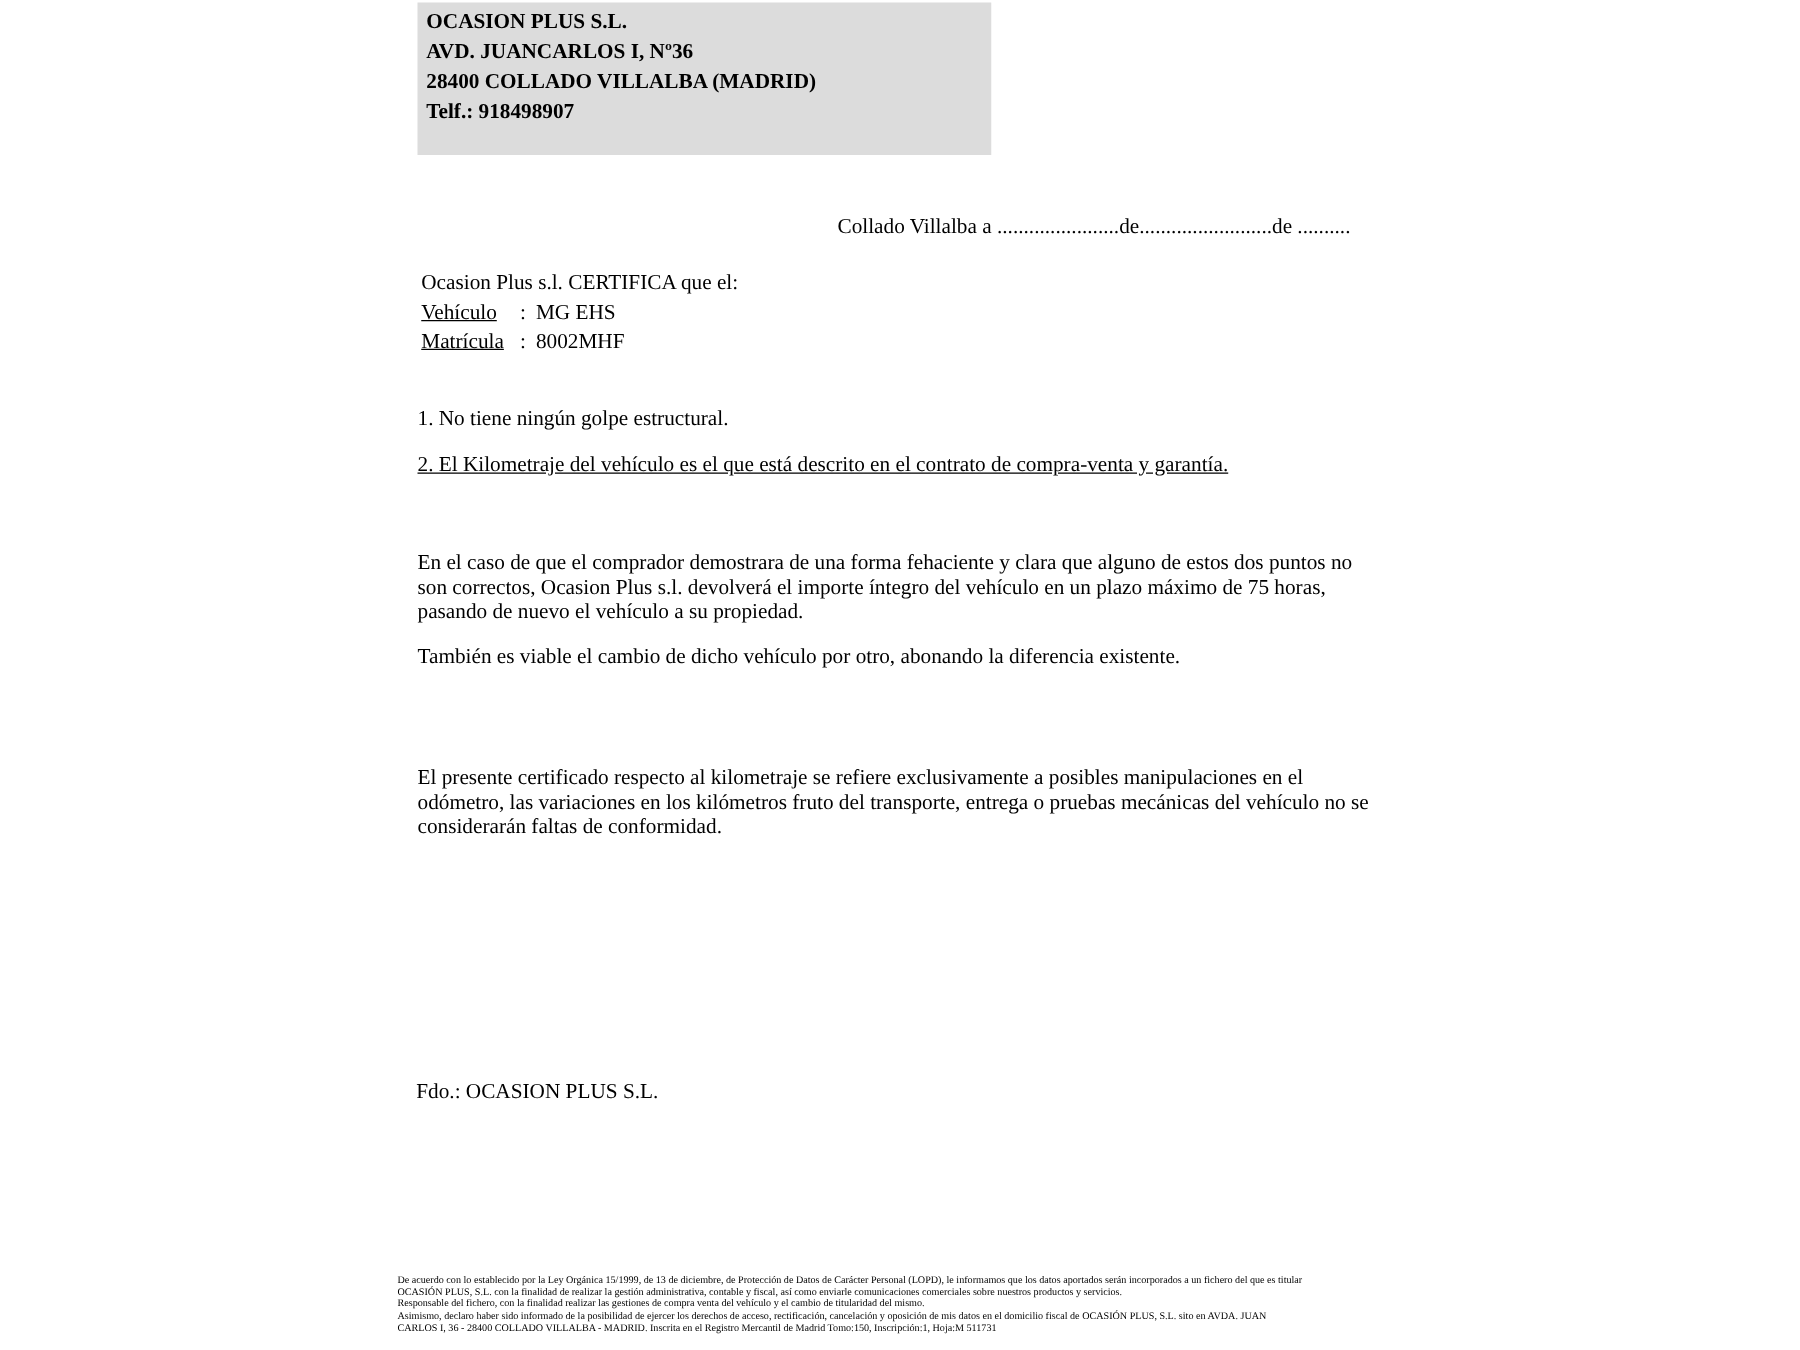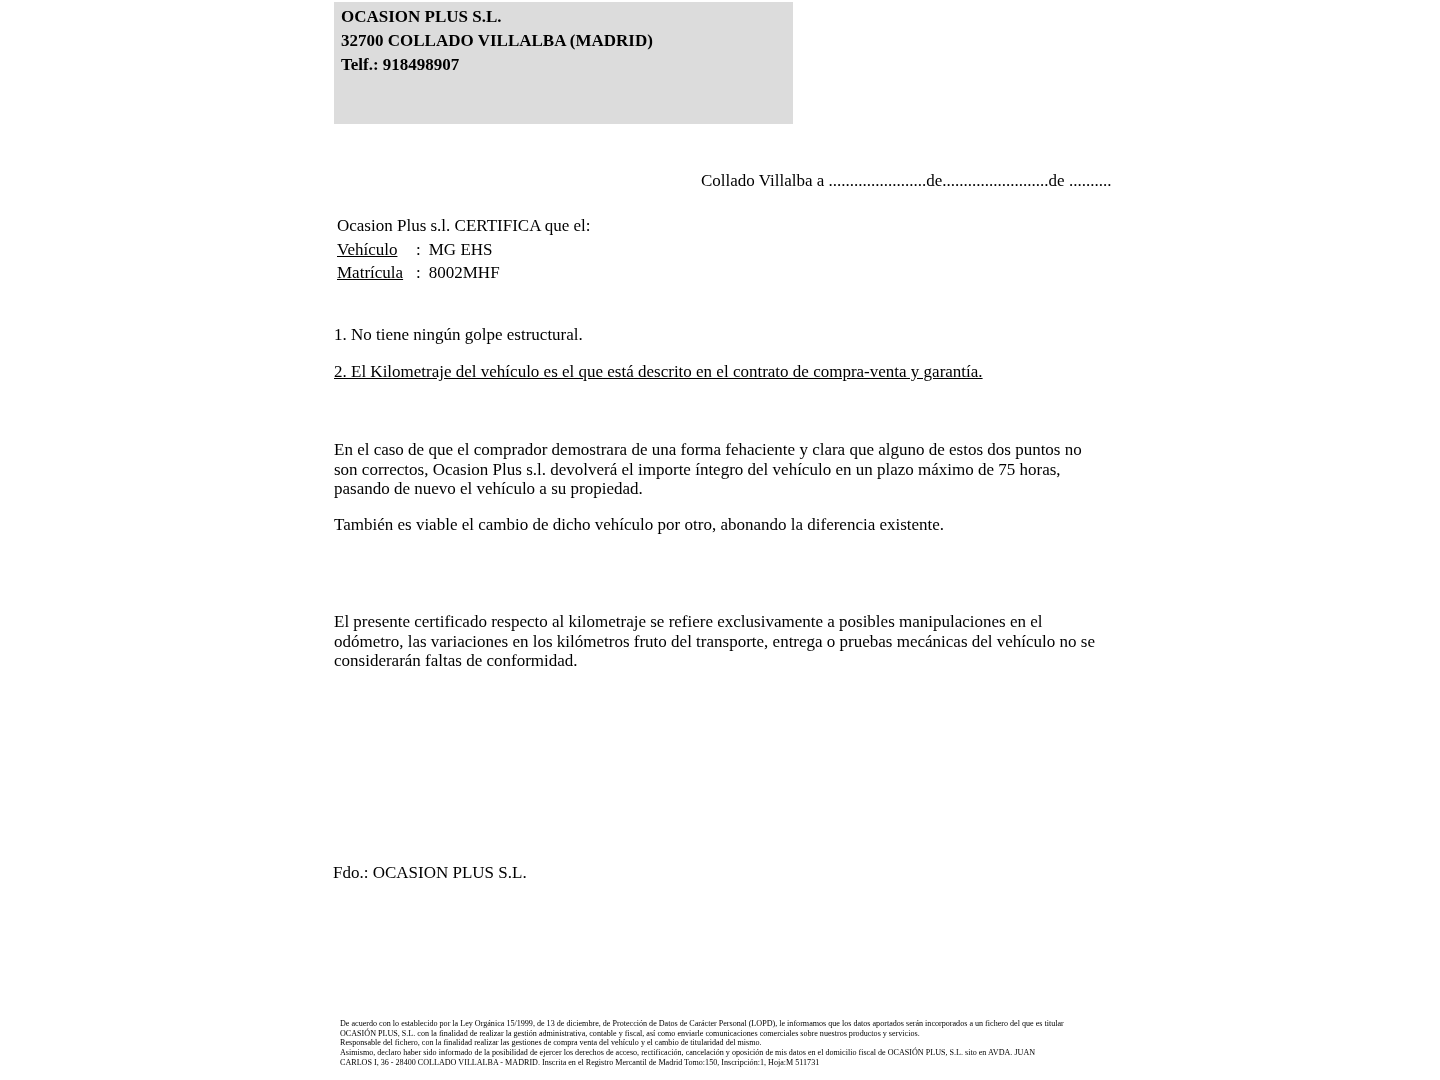--- a/index.html
+++ b/index.html
@@ -23,21 +23,21 @@
     padding: 3px 0 0 7px;
   }
   .header-box .line {
     font-weight: bold;
     font-size: 17px;
     line-height: 24px;
     white-space: nowrap;
   }
   .date-line {
     position: absolute;
-    left: 701px;
+    left: 670px;
     top: 171px;
     font-size: 17px;
     white-space: nowrap;
   }
   .cert-block {
     position: absolute;
     left: 337px;
     top: 214px;
     font-size: 17px;
     line-height: 23.5px;
@@ -72,35 +72,36 @@
   .para-4 { top: 612px; }
   .signature {
     position: absolute;
     left: 333px;
     top: 863px;
     font-size: 17px;
     white-space: nowrap;
   }
   .footer {
     position: absolute;
-    left: 340px;
+    left: 318px;
     top: 1019px;
     font-size: 8.1px;
     line-height: 9.7px;
   }
   .footer .fline { white-space: nowrap; }
 </style>
 </head>
 <body>
 
 <div class="page">
 
   <div class="header-box">
     <div class="line">OCASION PLUS S.L.</div>
-    <div class="line">32700 COLLADO VILLALBA (MADRID)</div>
+    <div class="line">AVD. JUANCARLOS I, Nº36</div>
+    <div class="line">28400 COLLADO VILLALBA (MADRID)</div>
     <div class="line">Telf.: 918498907</div>
   </div>
 
   <div class="date-line">Collado Villalba a .......................de.........................de ..........</div>
 
   <div class="cert-block">
     <div class="cert-intro">Ocasion Plus s.l. CERTIFICA que el:</div>
     <div class="cert-row">
       <span class="cert-label">Vehículo</span>
         <span class="cert-colon">:</span>

